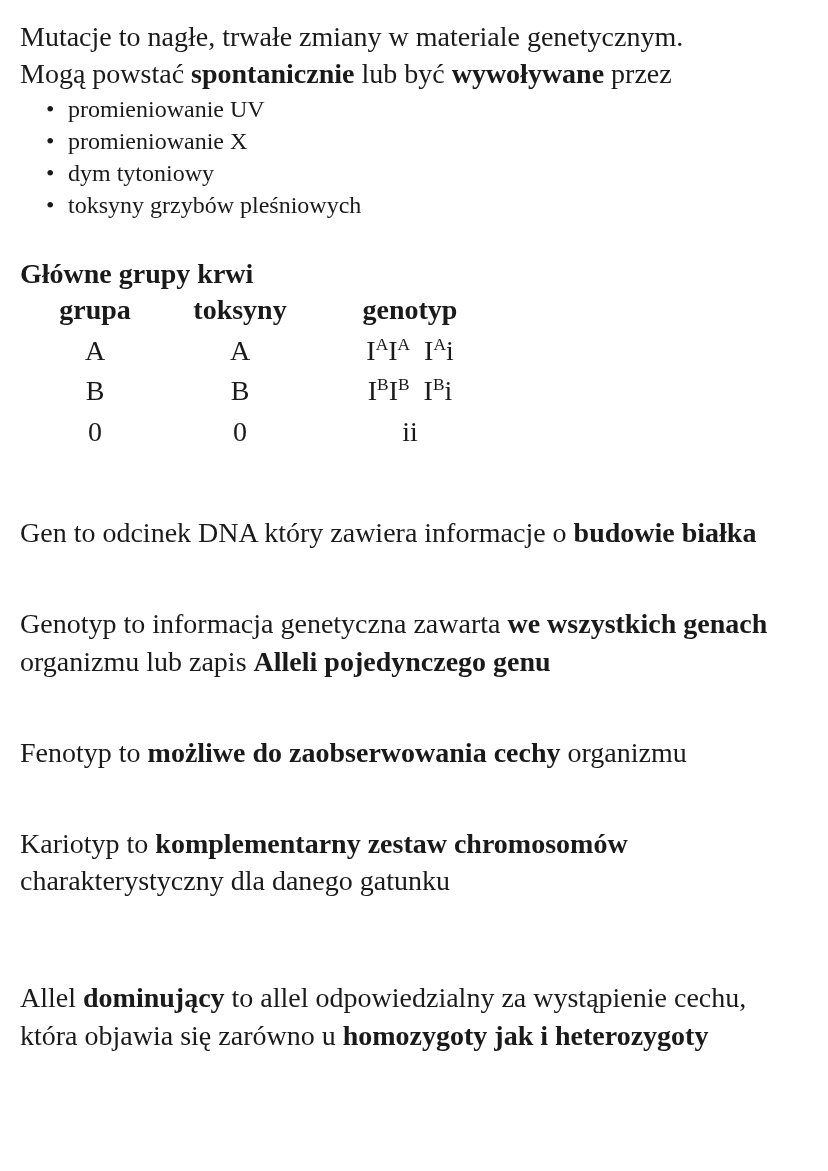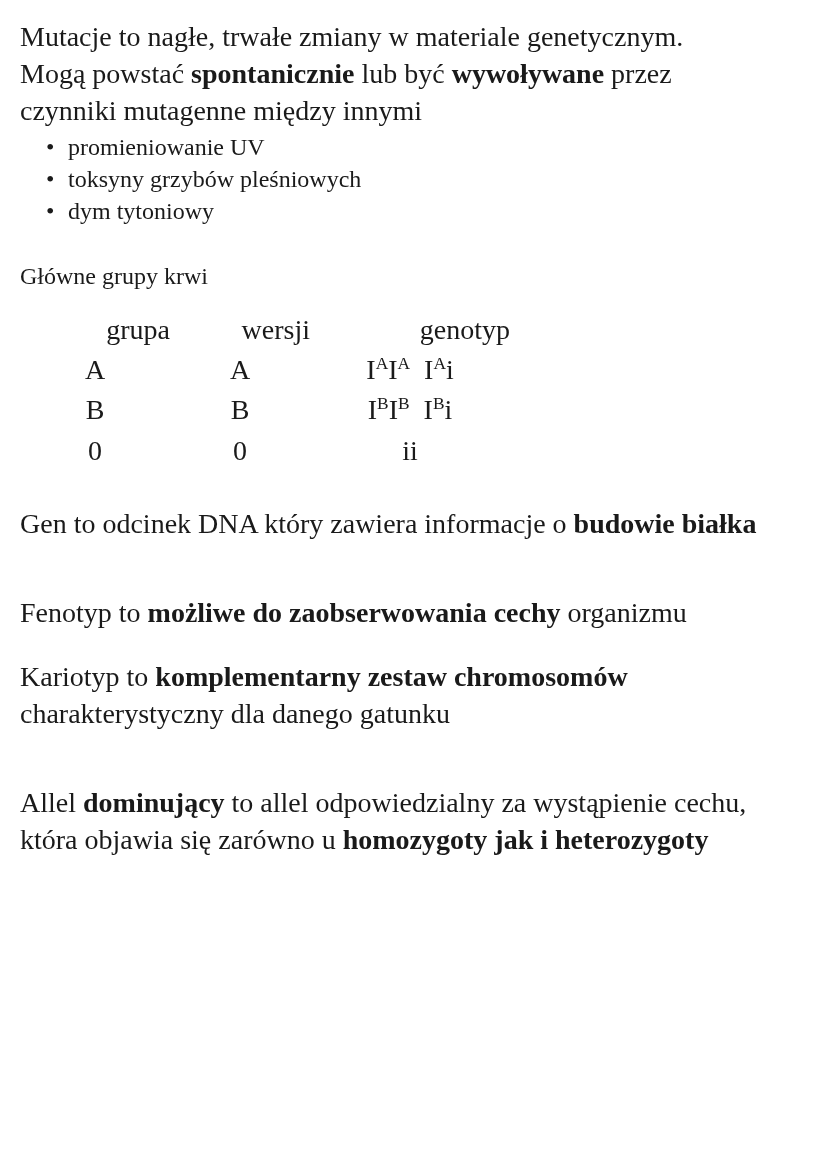--- a/index.html
+++ b/index.html
@@ -46,33 +46,33 @@
     content: "\2022";
     position: absolute;
     left: 26px;
     top: 0;
     font-size: 24px;
   }
   .spacer-lg { height: 34px; }
   .spacer-md { height: 26px; }
 
   .blood-title {
-    font-size: 24px;
-    font-weight: normal;
+    font-size: 28px;
+    font-weight: bold;
     line-height: 1.3;
-    margin-bottom: 19px;
+    margin-bottom: 0;
   }
   table.blood {
     border-collapse: collapse;
     font-size: 28px;
     line-height: 1.3;
   }
   table.blood th {
-    font-weight: normal;
-    text-align: right;
+    font-weight: bold;
+    text-align: center;
     padding: 0 0 2px 0;
   }
   table.blood th.c-group { width: 150px; }
   table.blood th.c-antigen { width: 140px; }
   table.blood th.c-genotype { width: 200px; }
   table.blood td {
     padding: 2px 0;
     text-align: center;
   }
   table.blood td.c-group { width: 150px; }
@@ -80,48 +80,49 @@
   table.blood td.c-genotype { width: 200px; text-align: center; }
   sup {
     font-size: 0.62em;
     vertical-align: super;
     line-height: 0;
   }
   .gap-mid { display: inline-block; width: 14px; }
 
   .defs .para {
     margin-bottom: 0;
+    margin-top: 28px;
   }
 </style>
 </head>
 <body>
 
 <div class="page">
 
   <div class="para intro">
     <span>Mutacje to nagłe, trwałe zmiany w materiale genetycznym.</span><br>
     <span>Mogą powstać </span><b>spontanicznie</b><span> lub być </span><b>wywoływane</b><span> przez</span><br>
-    <span>czynniki mutagenne między innymi</span>
   </div>
 
   <ul class="bullets">
     <li><span>promieniowanie UV</span></li>
+    <li><span>promieniowanie X</span></li>
+    <li><span>dym tytoniowy</span></li>
     <li><span>toksyny grzybów pleśniowych</span></li>
-    <li><span>dym tytoniowy</span></li>
   </ul>
 
   <div class="spacer-lg"></div>
 
   <div class="blood-title">Główne grupy krwi</div>
 
   <table class="blood">
     <thead>
       <tr>
         <th class="c-group">grupa</th>
-        <th class="c-antigen">wersji</th>
+        <th class="c-antigen">toksyny</th>
         <th class="c-genotype">genotyp</th>
       </tr>
     </thead>
     <tbody>
       <tr>
         <td class="c-group">A</td>
         <td class="c-antigen">A</td>
         <td class="c-genotype">I<sup>A</sup>I<sup>A</sup><span class="gap-mid"></span>I<sup>A</sup>i</td>
       </tr>
       <tr>
@@ -138,20 +139,23 @@
   </table>
 
   <div class="defs">
 
     <div class="spacer-lg"></div>
     <div class="para">
       <span>Gen to odcinek DNA który zawiera informacje o </span><b>budowie białka</b>
     </div>
 
     <div class="spacer-md"></div>
+    <div class="para">
+      <span>Genotyp to informacja genetyczna zawarta </span><b>we wszystkich genach</b><span> organizmu lub zapis </span><b>Alleli pojedynczego genu</b>
+    </div>
 
     <div class="spacer-md"></div>
     <div class="para">
       <span>Fenotyp to </span><b>możliwe do zaobserwowania cechy</b><span> organizmu</span>
     </div>
 
     <div class="spacer-md"></div>
     <div class="para">
       <span>Kariotyp to </span><b>komplementarny zestaw chromosomów</b><span> charakterystyczny dla danego gatunku</span>
     </div>

